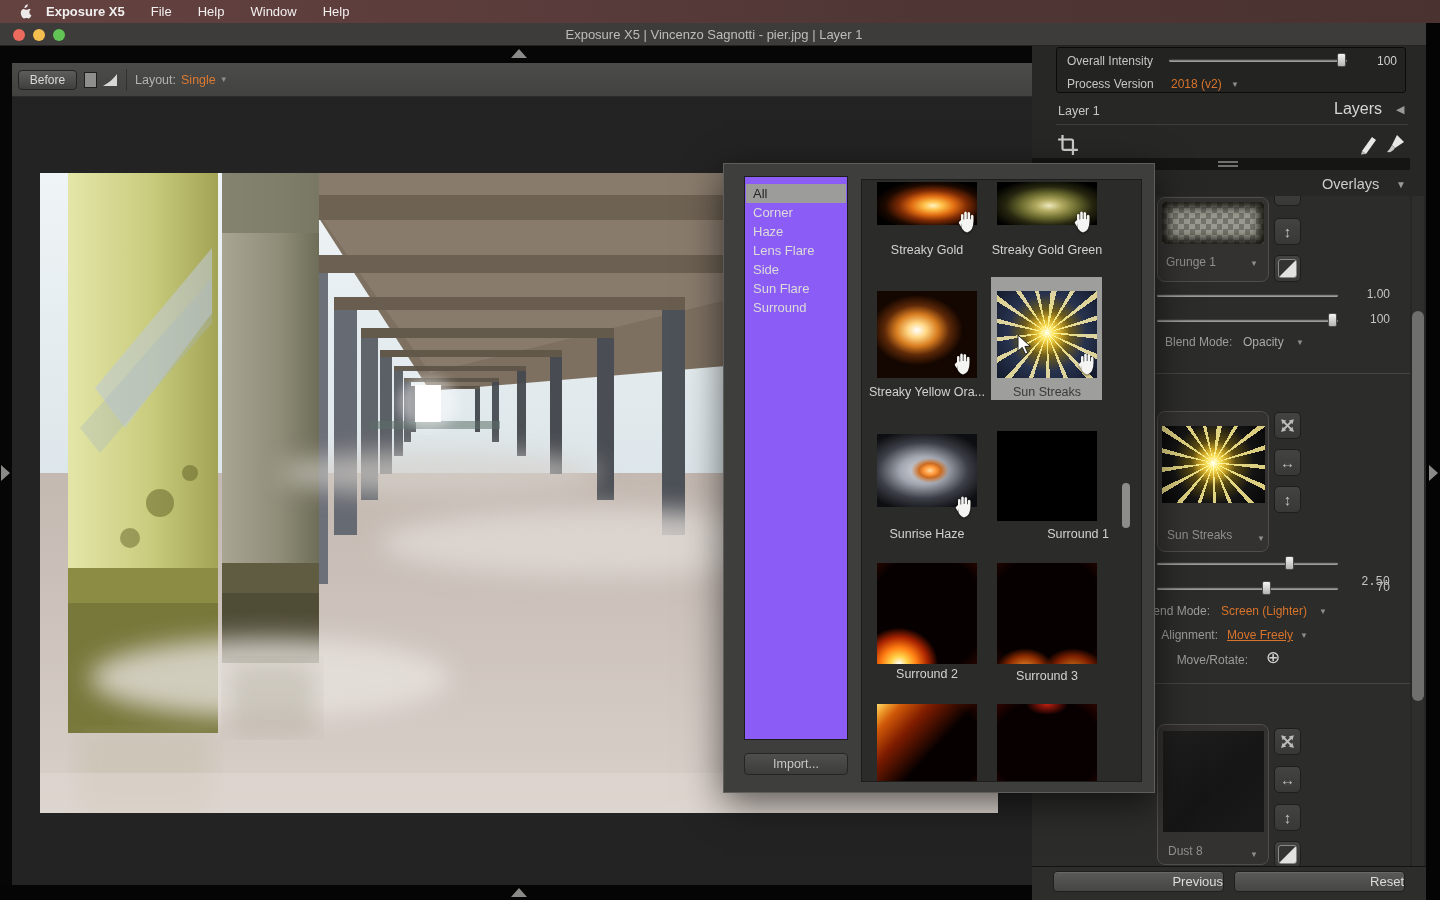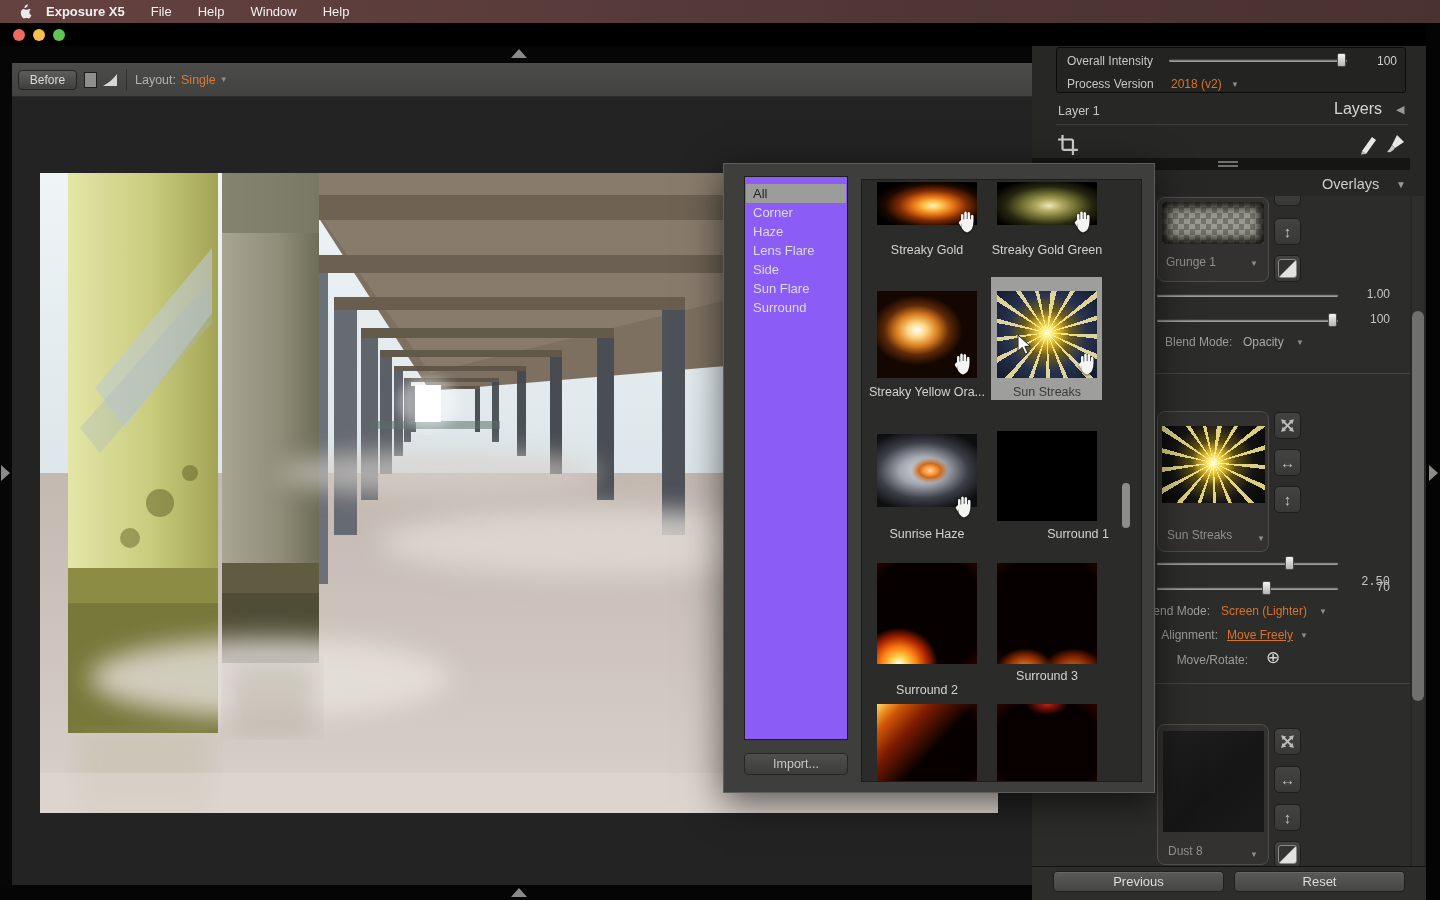--- a/index.html
+++ b/index.html
@@ -130,21 +130,21 @@
       radial-gradient(30% 18% at 50% 0%, #c02010 0%, rgba(120,10,0,0) 70%),
       radial-gradient(130% 130% at 50% 50%, rgba(0,0,0,0) 42%, #750d02 78%, #b01808 96%),
       #080000; }
 
   
   #bottom-bar { left:1032px; top:866px; width:394px; height:34px; background:#2d2d2b;
     border-top:1px solid #141412; }
   .bbtn { position:absolute; top:4px; width:171px; height:21px; border-radius:4px;
     background:linear-gradient(#5a5a58,#454543); border:1px solid #1f1f1d;
     box-shadow:inset 0 1px 0 rgba(255,255,255,.09);
-    color:#dcdcda; font-size:13px; text-align:center; line-height:19px; }
+    color:#dcdcda; font-size:13px; text-align:right; line-height:19px; }
 
   
   #pscroll-track { left:1412px; top:196px; width:12px; height:670px; background:#2e2e2c; }
   #pscroll-thumb { left:1412px; top:311px; width:12px; height:390px; background:#6f6f6d; border-radius:6px; }
 
   
   #dialog { left:723px; top:163px; width:432px; height:630px; background:#3e3e3c;
     border:1px solid #5e5e5c; box-shadow:0 10px 36px rgba(0,0,0,.6); z-index:50; }
   #cat-list { position:absolute; left:20px; top:12px; width:104px; height:564px;
     background:#8b5cf6; border:1px solid #1d1d1b; }
@@ -175,20 +175,23 @@
     <svg class="apple" viewBox="0 0 16 18">
       <path fill="#eceae9" d="M11.3 0c.1 1.1-.3 2.2-1 3-.7.9-1.8 1.5-2.9 1.4-.1-1.1.4-2.2 1-2.9C9.2.7 10.3.1 11.3 0zM14.6 6.2c-1.5-.9-2.6-.4-3.8.1-.8.3-1.5.3-2.3 0C7.3 5.8 6.3 5.3 5 6.1 3.2 7.2 2.7 10 3.7 12.6c.7 1.8 2 3.9 3.5 3.8.8 0 1.2-.5 2.3-.5s1.5.5 2.3.5c1.6 0 2.8-1.9 3.5-3.7-1.4-.6-2.3-2-2.3-3.5 0-1.4.7-2.5 1.6-3z"></path>
     </svg>
     <span class="appname">Exposure X5</span>
     <span class="mitem">File</span>
     <span class="mitem">Help</span>
     <span class="mitem">Window</span>
     <span class="mitem">Help</span>
   </div>
 
+  <div id="titlebar" class="abs">
+    <div class="title">Exposure X5 | Vincenzo Sagnotti - pier.jpg | Layer 1</div>
+  </div>
   <div class="light" id="light-red"></div>
   <div class="light" id="light-yellow"></div>
   <div class="light" id="light-green"></div>
 
   <div id="strip-top" class="abs"></div>
   <div class="abs tri-up" style="left:511px; top:49px;"></div>
   <div id="strip-left" class="abs"></div>
   <div class="abs tri-right" style="left:1px; top:465px;"></div>
   <div id="strip-bottom" class="abs"></div>
   <div class="abs tri-up" style="left:511px; top:888px;"></div>
@@ -479,21 +482,21 @@
             <path d="M4 11 L4 14 Q4 22 10 23.5 Q16.5 22 16.5 12 L16.5 7.2 Q16.5 5.7 15.1 5.7 Q13.8 5.7 13.8 7.2 L13.8 10.2 L13.1 10.2 L13.1 4.6 Q13.1 3.1 11.8 3.1 Q10.5 3.1 10.5 4.6 L10.5 10 L9.8 10 L9.8 3.9 Q9.8 2.4 8.5 2.4 Q7.2 2.4 7.2 3.9 L7.2 10.6 L6.5 10.6 L6.5 6.2 Q6.5 4.9 5.25 4.9 Q4 4.9 4 6.2 Z M4 11 L2.2 12.8 Q1.4 13.6 2 14.6 L4 17.5" fill="#f4f4f2"></path>
           </svg></div>
         <div class="gthumb thumb t-haze" style="left: 15px; top: 254px; height: 73px;"></div>
         <div class="glabel" style="left: 3px; top: 347px;">Sunrise Haze</div>
         <div class="hand" style="left: 92px; top: 314px;"><svg viewBox="0 0 20 26" width="20" height="26">
             <path d="M4 11 L4 14 Q4 22 10 23.5 Q16.5 22 16.5 12 L16.5 7.2 Q16.5 5.7 15.1 5.7 Q13.8 5.7 13.8 7.2 L13.8 10.2 L13.1 10.2 L13.1 4.6 Q13.1 3.1 11.8 3.1 Q10.5 3.1 10.5 4.6 L10.5 10 L9.8 10 L9.8 3.9 Q9.8 2.4 8.5 2.4 Q7.2 2.4 7.2 3.9 L7.2 10.6 L6.5 10.6 L6.5 6.2 Q6.5 4.9 5.25 4.9 Q4 4.9 4 6.2 Z M4 11 L2.2 12.8 Q1.4 13.6 2 14.6 L4 17.5" fill="#f4f4f2"></path>
           </svg></div>
         <div class="gthumb thumb t-sur1" style="left: 135px; top: 251px; height: 90px;"></div>
         <div class="glabel" style="left: 123px; top: 347px; text-align: right;">Surround 1</div>
         <div class="gthumb thumb t-sur2" style="left: 15px; top: 383px; height: 101px;"></div>
-        <div class="glabel" style="left: 3px; top: 487px; margin-top: 16px;">Surround 2</div>
+        <div class="glabel" style="left: 3px; top: 487px;">Surround 2</div>
         <div class="gthumb thumb t-sur3" style="left: 135px; top: 383px; height: 101px;"></div>
         <div class="glabel" style="left: 123px; top: 489px;">Surround 3</div>
         <div class="gthumb thumb t-sur4" style="left: 15px; top: 524px; height: 87px;"></div>
         <div class="gthumb thumb t-sur5" style="left: 135px; top: 524px; height: 87px;"></div>
         <div id="grid-scroll"></div>
       </div>
   </div>
 
   <svg id="cursor" class="abs" viewBox="0 0 16 24">
     <path d="M1 1 L1 17 L5.3 13.4 L8.3 20 L10.8 18.9 L7.9 12.4 L13.4 12.4 Z" fill="#ffffff" stroke="#222222" stroke-width="1"></path>

